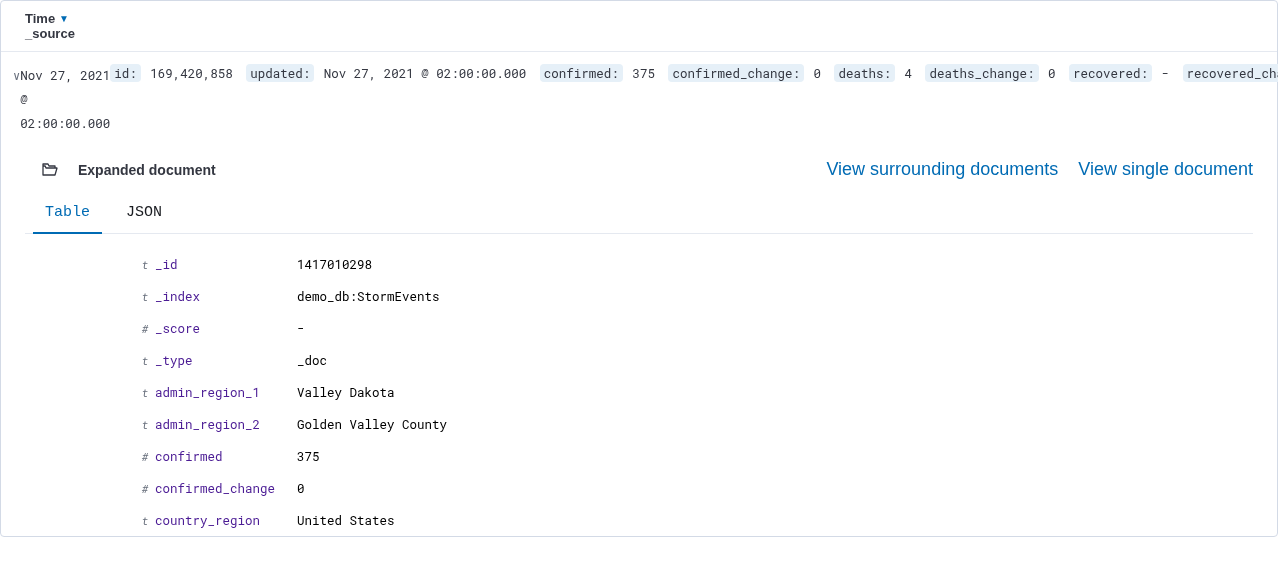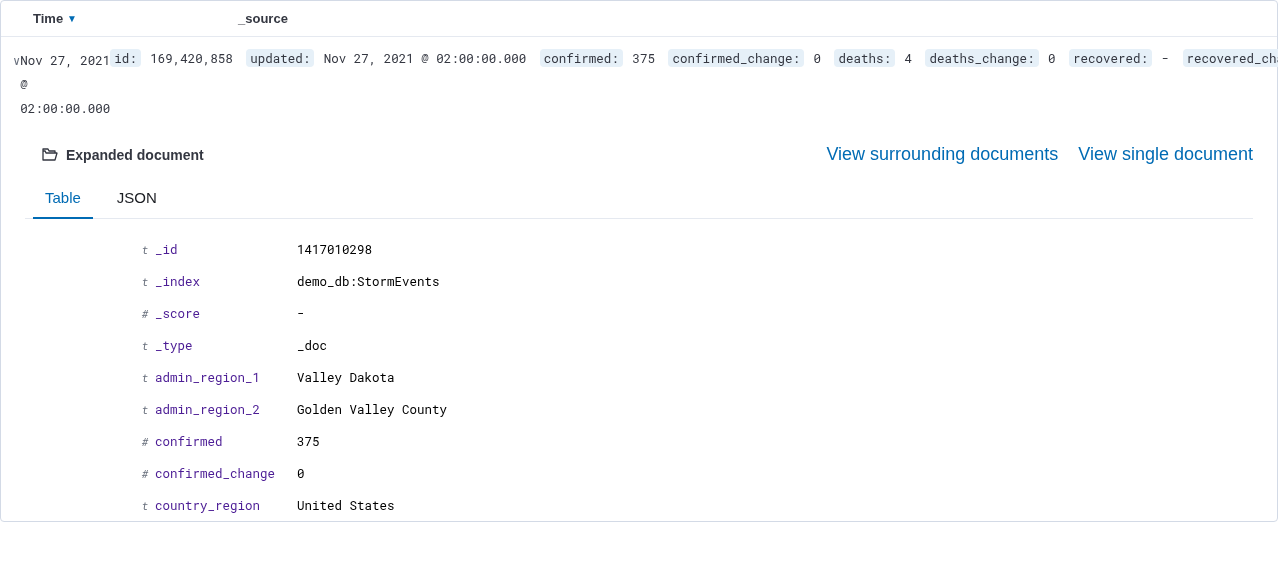--- a/index.html
+++ b/index.html
@@ -16,24 +16,25 @@
       height: 581px;
       overflow: hidden;
     }
     .container {
       border: 1px solid #d3dae6;
       border-radius: 4px;
       background: #fff;
     }
     .header-row {
       display: flex;
-      padding: 10px 8px;
+      padding: 10px 24px;
       border-bottom: 1px solid #e5e9f0;
       font-weight: 600;
       font-size: 13px;
+      flex-direction: column;
     }
     .col-toggle {
       width: 24px;
     }
     .col-time {
       width: 205px;
       display: flex;
       align-items: center;
       gap: 4px;
     }
@@ -87,21 +88,21 @@
     }
     .expanded-header {
       display: flex;
       justify-content: space-between;
       align-items: center;
       margin-bottom: 14px;
     }
     .expanded-title {
       display: flex;
       align-items: center;
-      gap: 8px;
+      gap: 20px;
       font-weight: 700;
       font-size: 14px;
       padding-left: 17px;
     }
     .folder-icon {
       width: 16px;
       height: 14px;
     }
     .doc-links {
       display: flex;
@@ -117,20 +118,21 @@
       gap: 28px;
       border-bottom: 1px solid #e5e9f0;
       padding-left: 16px;
     }
     .tab {
       padding: 10px 4px 12px 4px;
       font-size: 15px;
       color: #1a1c21;
       cursor: pointer;
       position: relative;
+      font-family: Liberation Mono, monospace;
     }
     .tab.active {
       color: #006bb4;
     }
     .tab.active::after {
       content: '';
       position: absolute;
       bottom: -1px;
       left: -8px;
       right: -8px;

